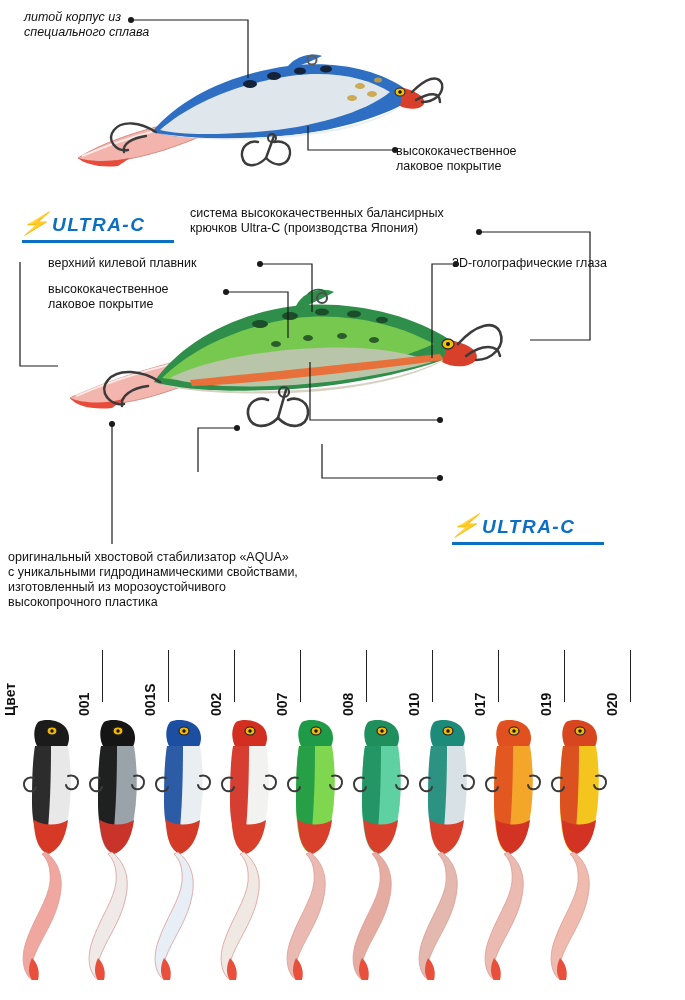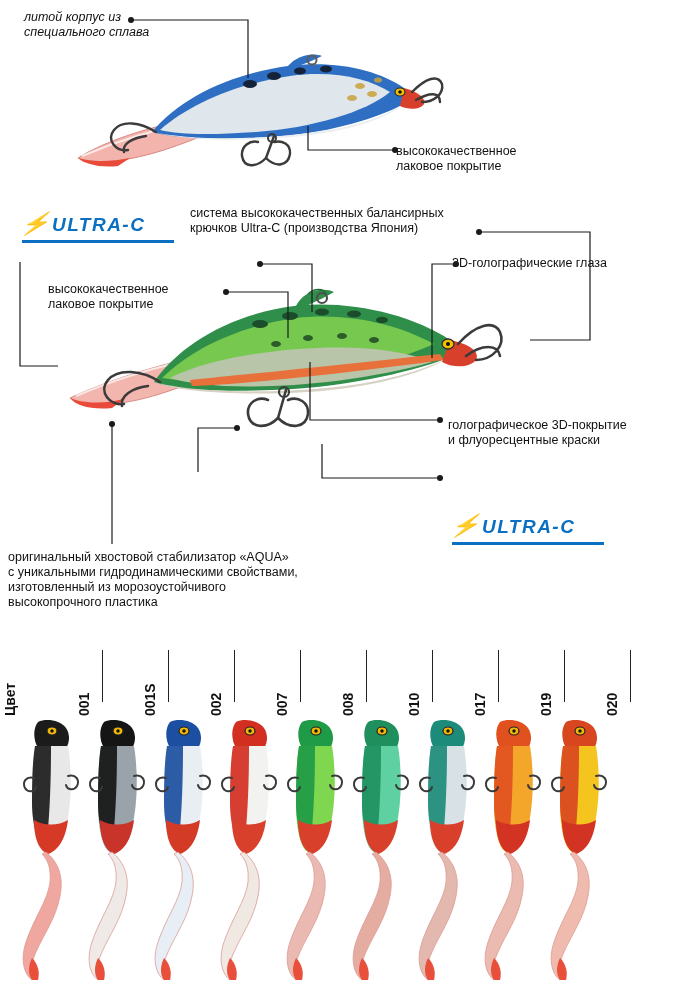--- a/index.html
+++ b/index.html
@@ -211,20 +211,21 @@
     </g>
 
     <g fill="none" stroke="#3b3b3b" stroke-width="2.6" stroke-linecap="round">
       <path d="M236 112 L 228 140"></path>
       <path d="M228 140 C 216 152, 200 150, 198 136 C 197 124, 208 118, 218 122"></path>
       <path d="M228 140 C 240 152, 256 150, 258 136 C 259 124, 248 118, 238 122"></path>
       <circle cx="234" cy="114" r="5" stroke-width="2.2"></circle>
     </g>
   </svg>
 
+  <div class="callout" style="left:48px; top:256px; width:220px;">верхний килевой плавник</div>
   <svg class="leader" style="left:256px; top:258px;" width="68" height="60" viewBox="0 0 68 60">
     <path d="M4 6 L 56 6 L 56 54" fill="none" stroke="#1a1a1a" stroke-width="1.2"></path>
     <circle cx="4" cy="6" r="3" fill="#1a1a1a"></circle>
   </svg>
 
   <div class="callout" style="left:48px; top:282px; width:190px;">высококачественное
 лаковое покрытие</div>
   <svg class="leader" style="left:222px; top:286px;" width="84" height="58" viewBox="0 0 84 58">
     <path d="M4 6 L 66 6 L 66 52" fill="none" stroke="#1a1a1a" stroke-width="1.2"></path>
     <circle cx="4" cy="6" r="3" fill="#1a1a1a"></circle>
@@ -233,22 +234,20 @@
   <div class="callout" style="left:452px; top:256px; width:220px;">3D-голографические глаза</div>
   <svg class="leader" style="left:416px; top:258px;" width="44" height="110" viewBox="0 0 44 110">
     <path d="M40 6 L 16 6 L 16 100" fill="none" stroke="#1a1a1a" stroke-width="1.2"></path>
     <circle cx="40" cy="6" r="3" fill="#1a1a1a"></circle>
   </svg>
 
   <svg class="leader" style="left:10px; top:258px;" width="60" height="120" viewBox="0 0 60 120">
     <path d="M10 4 L 10 108 L 48 108" fill="none" stroke="#1a1a1a" stroke-width="1.2"></path>
   </svg>
 
-  <div class="callout" style="left:448px; top:418px; width:230px;">голографическое 3D-покрытие
-и флуоресцентные краски</div>
   <svg class="leader" style="left:306px; top:358px;" width="146" height="72" viewBox="0 0 146 72">
     <path d="M4 4 L 4 62 L 132 62" fill="none" stroke="#1a1a1a" stroke-width="1.2"></path>
     <circle cx="134" cy="62" r="3" fill="#1a1a1a"></circle>
   </svg>
 
   <svg class="leader" style="left:318px; top:440px;" width="134" height="48" viewBox="0 0 134 48">
     <path d="M4 4 L 4 38 L 120 38" fill="none" stroke="#1a1a1a" stroke-width="1.2"></path>
     <circle cx="122" cy="38" r="3" fill="#1a1a1a"></circle>
   </svg>
 

